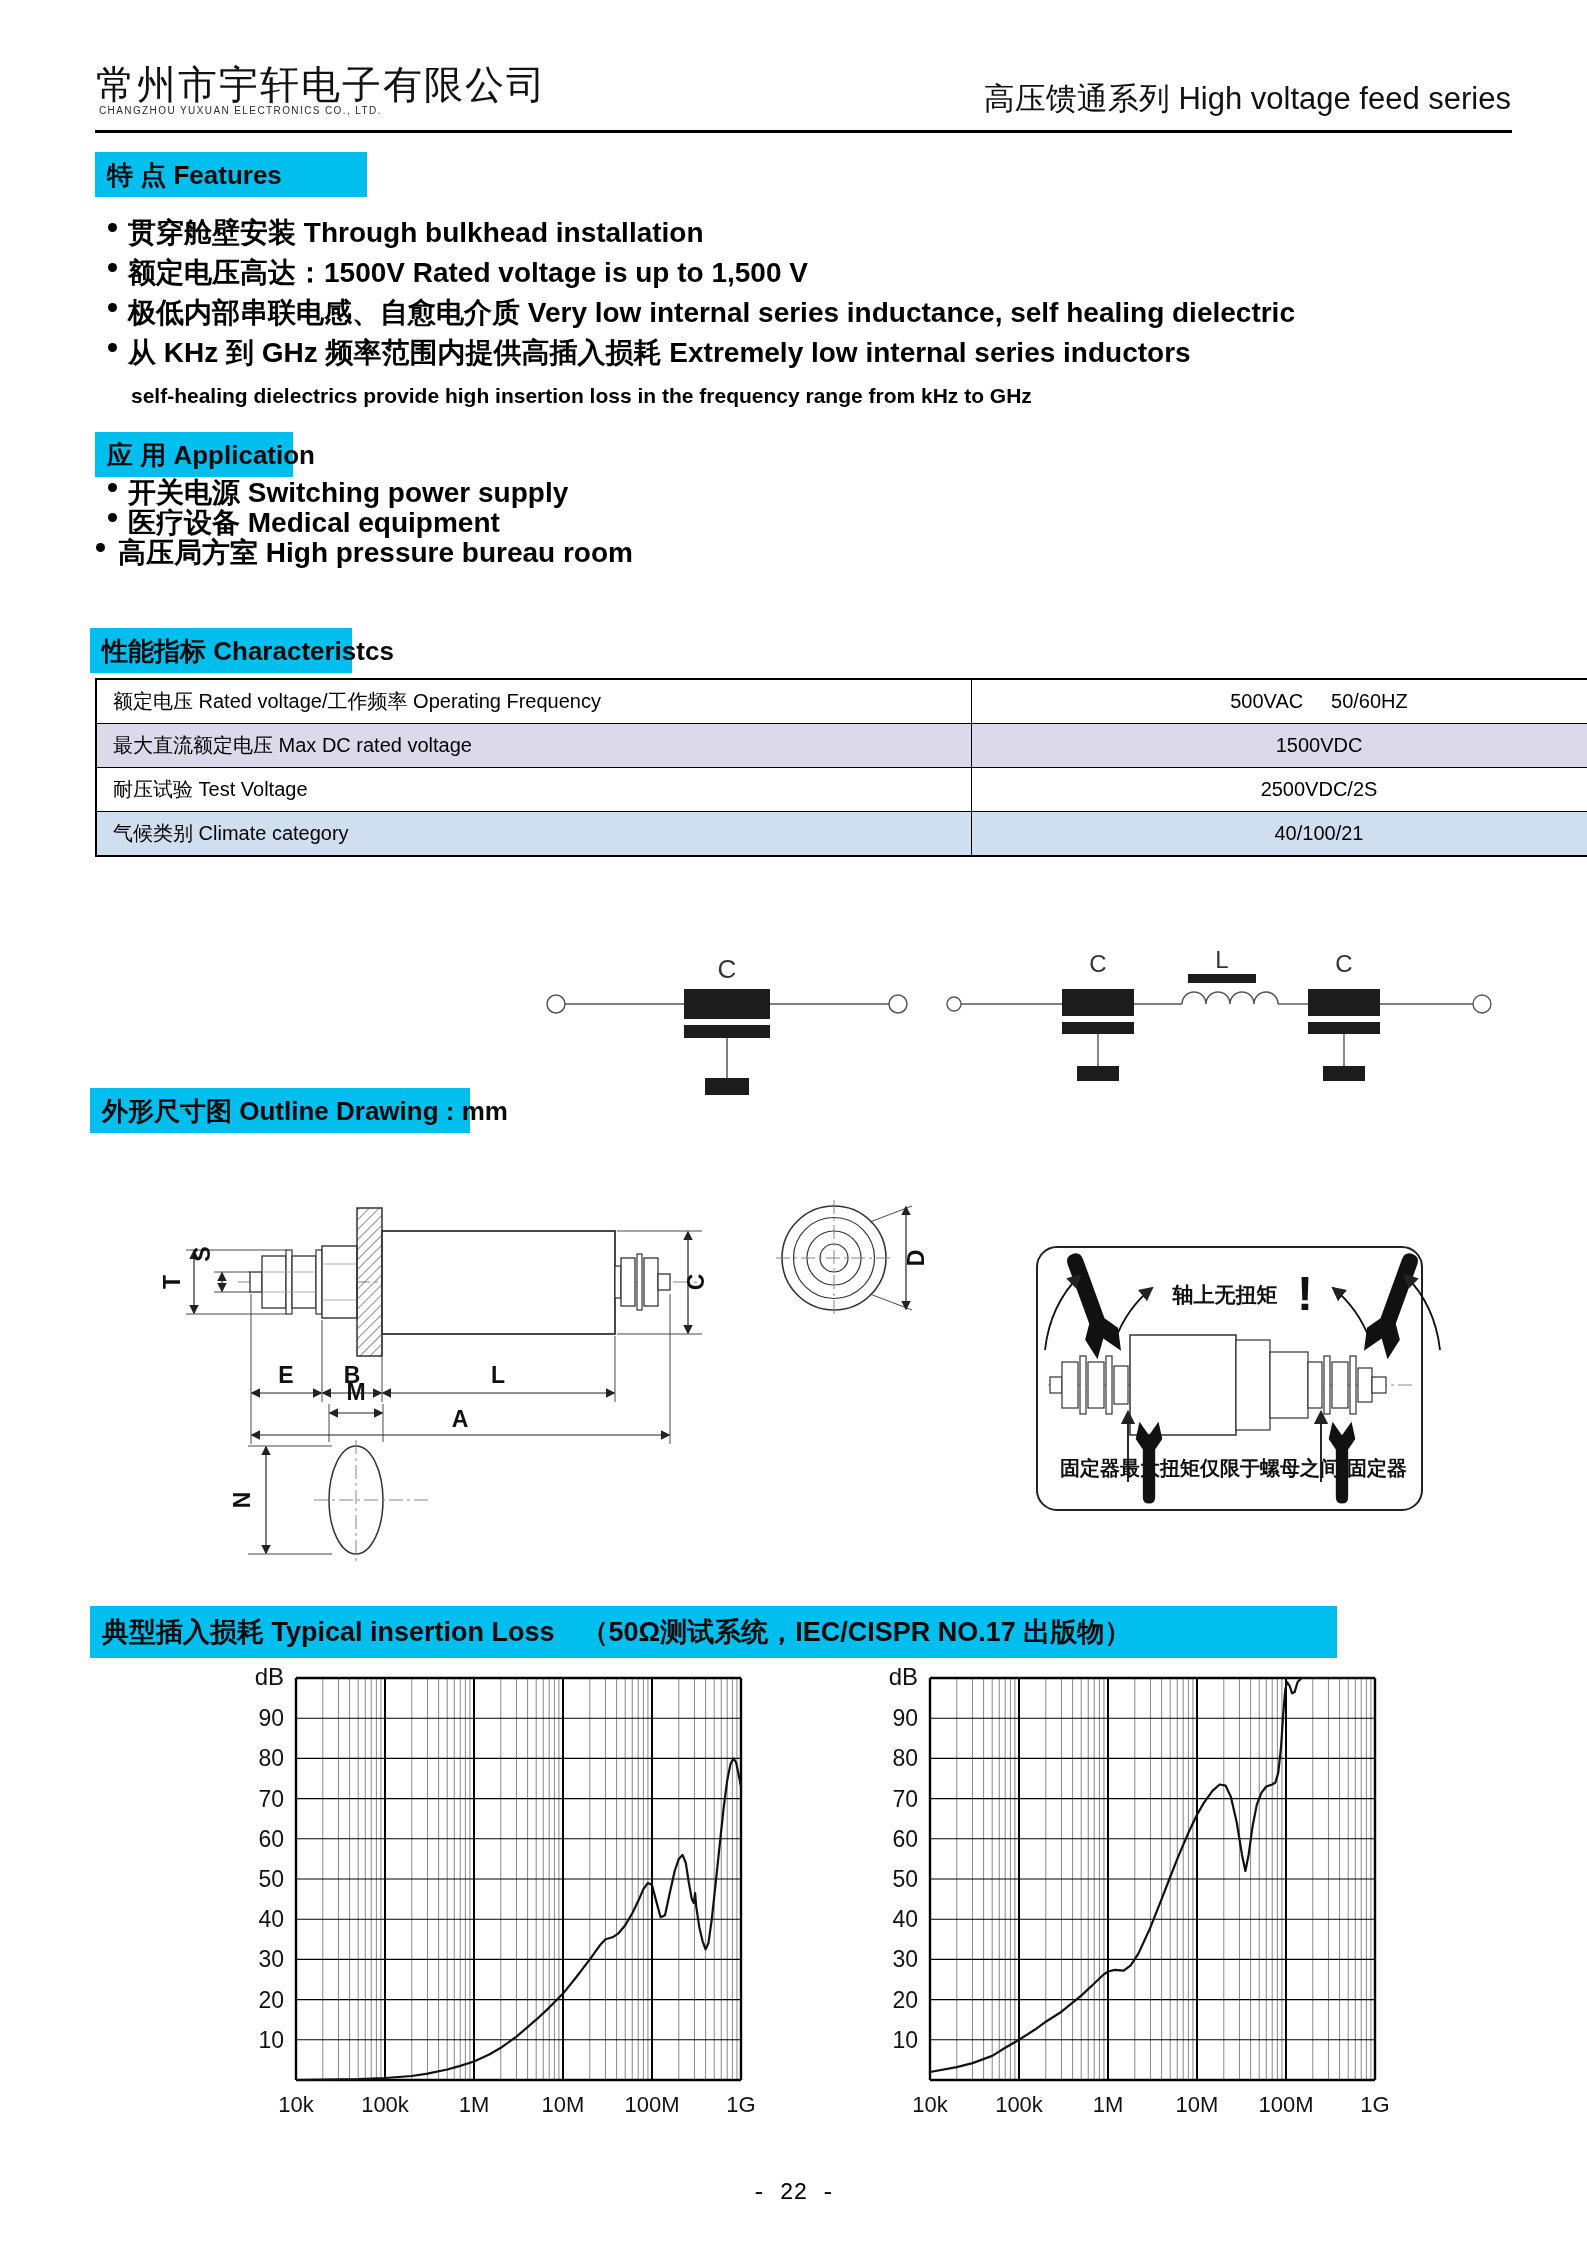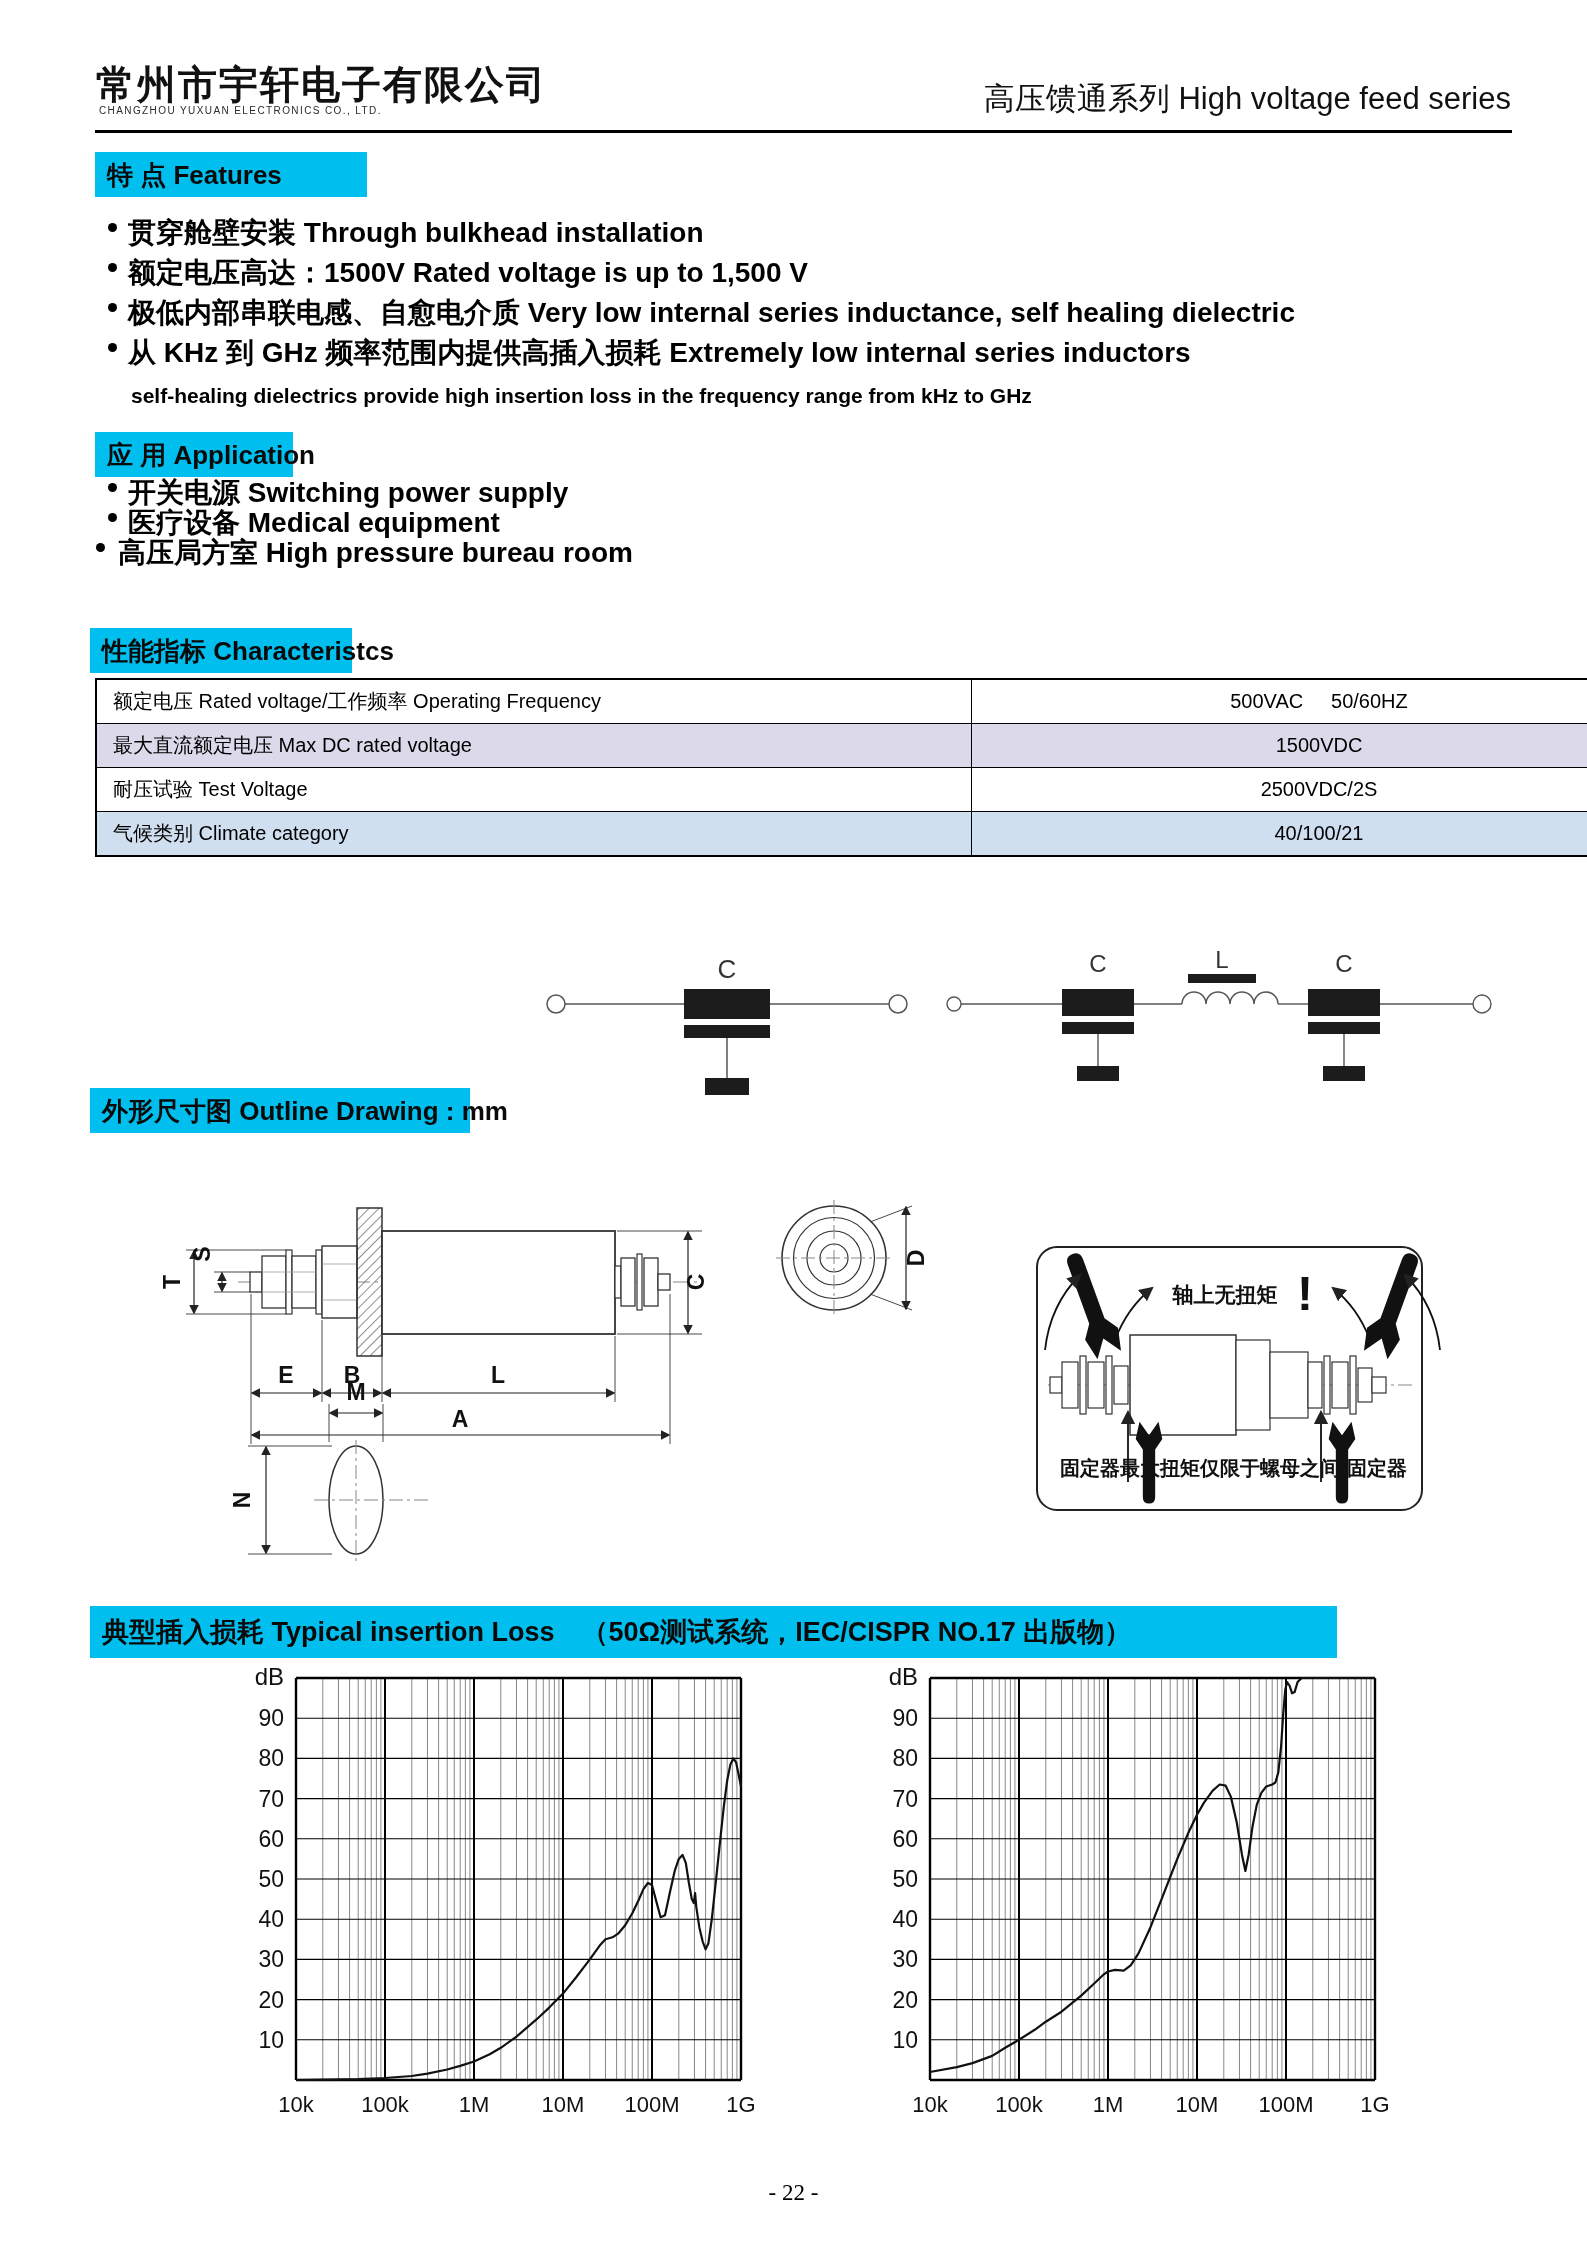--- a/index.html
+++ b/index.html
@@ -1,20 +1,20 @@
 <!DOCTYPE html>
 <html><head>
 <meta charset="utf-8">
 <style>
   html,body{margin:0;padding:0;background:#e8e8e8;}
   #page{position:relative;width:1587px;height:2245px;background:#ffffff;margin:0 auto;
         font-family:"Liberation Sans",sans-serif;color:#000;overflow:hidden;}
   .abs{position:absolute;}
   
-  #logo-cn{left:96px;top:58px;font-size:39px;font-weight:bold;letter-spacing:2px;color:#111;}
+  #logo-cn{left:96px;top:58px;font-size:39px;font-weight:normal;letter-spacing:2px;color:#111;}
   #logo-en{left:99px;top:105px;font-size:10px;font-weight:400;letter-spacing:1.4px;color:#2b2b2b;}
   #series-title{right:76px;top:78px;font-size:31px;color:#111;}
   #head-rule{left:95px;top:130px;width:1417px;height:3px;background:#000;}
   
   .sec-title{position:absolute;background:#00bfef;font-weight:bold;font-size:26px;line-height:1;
              padding:10px 15px 9px 12px;box-sizing:border-box;white-space:nowrap;color:#0a0a0a;}
   
   .bullet-row{position:absolute;display:flex;align-items:flex-start;gap:11px;
               font-weight:bold;font-size:28px;line-height:1.2;white-space:nowrap;}
   .bullet-row .dot{width:9px;height:9px;border-radius:50%;background:#000;margin-top:7px;flex:none;}
@@ -27,21 +27,21 @@
   .tr .td-label{flex:0 0 875px;border-right:1.6px solid #000;display:flex;align-items:center;
                 padding-left:16px;font-size:20px;box-sizing:border-box;}
   .tr .td-value{flex:1;display:flex;align-items:center;justify-content:center;
                 font-size:20px;white-space:pre;}
   .row-lavender{background:#dbd9ea;}
   .row-blue{background:#cfdff0;}
   
   svg text{font-family:"Liberation Sans",sans-serif;}
   
   #footer{top:2180px;left:0;width:100%;text-align:center;
-          font-family:Liberation Serif, serif;font-size:23px;}
+          font-family:Liberation Mono, monospace;font-size:23px;}
 </style>
 </head>
 <body>
 
 <div id="page">
 
   <div class="abs" id="logo-cn">常州市宇轩电子有限公司</div>
   <div class="abs" id="logo-en">CHANGZHOU YUXUAN ELECTRONICS CO., LTD.</div>
   <div class="abs" id="series-title">高压馈通系列 High voltage feed series</div>
   <div class="abs" id="head-rule"></div>

